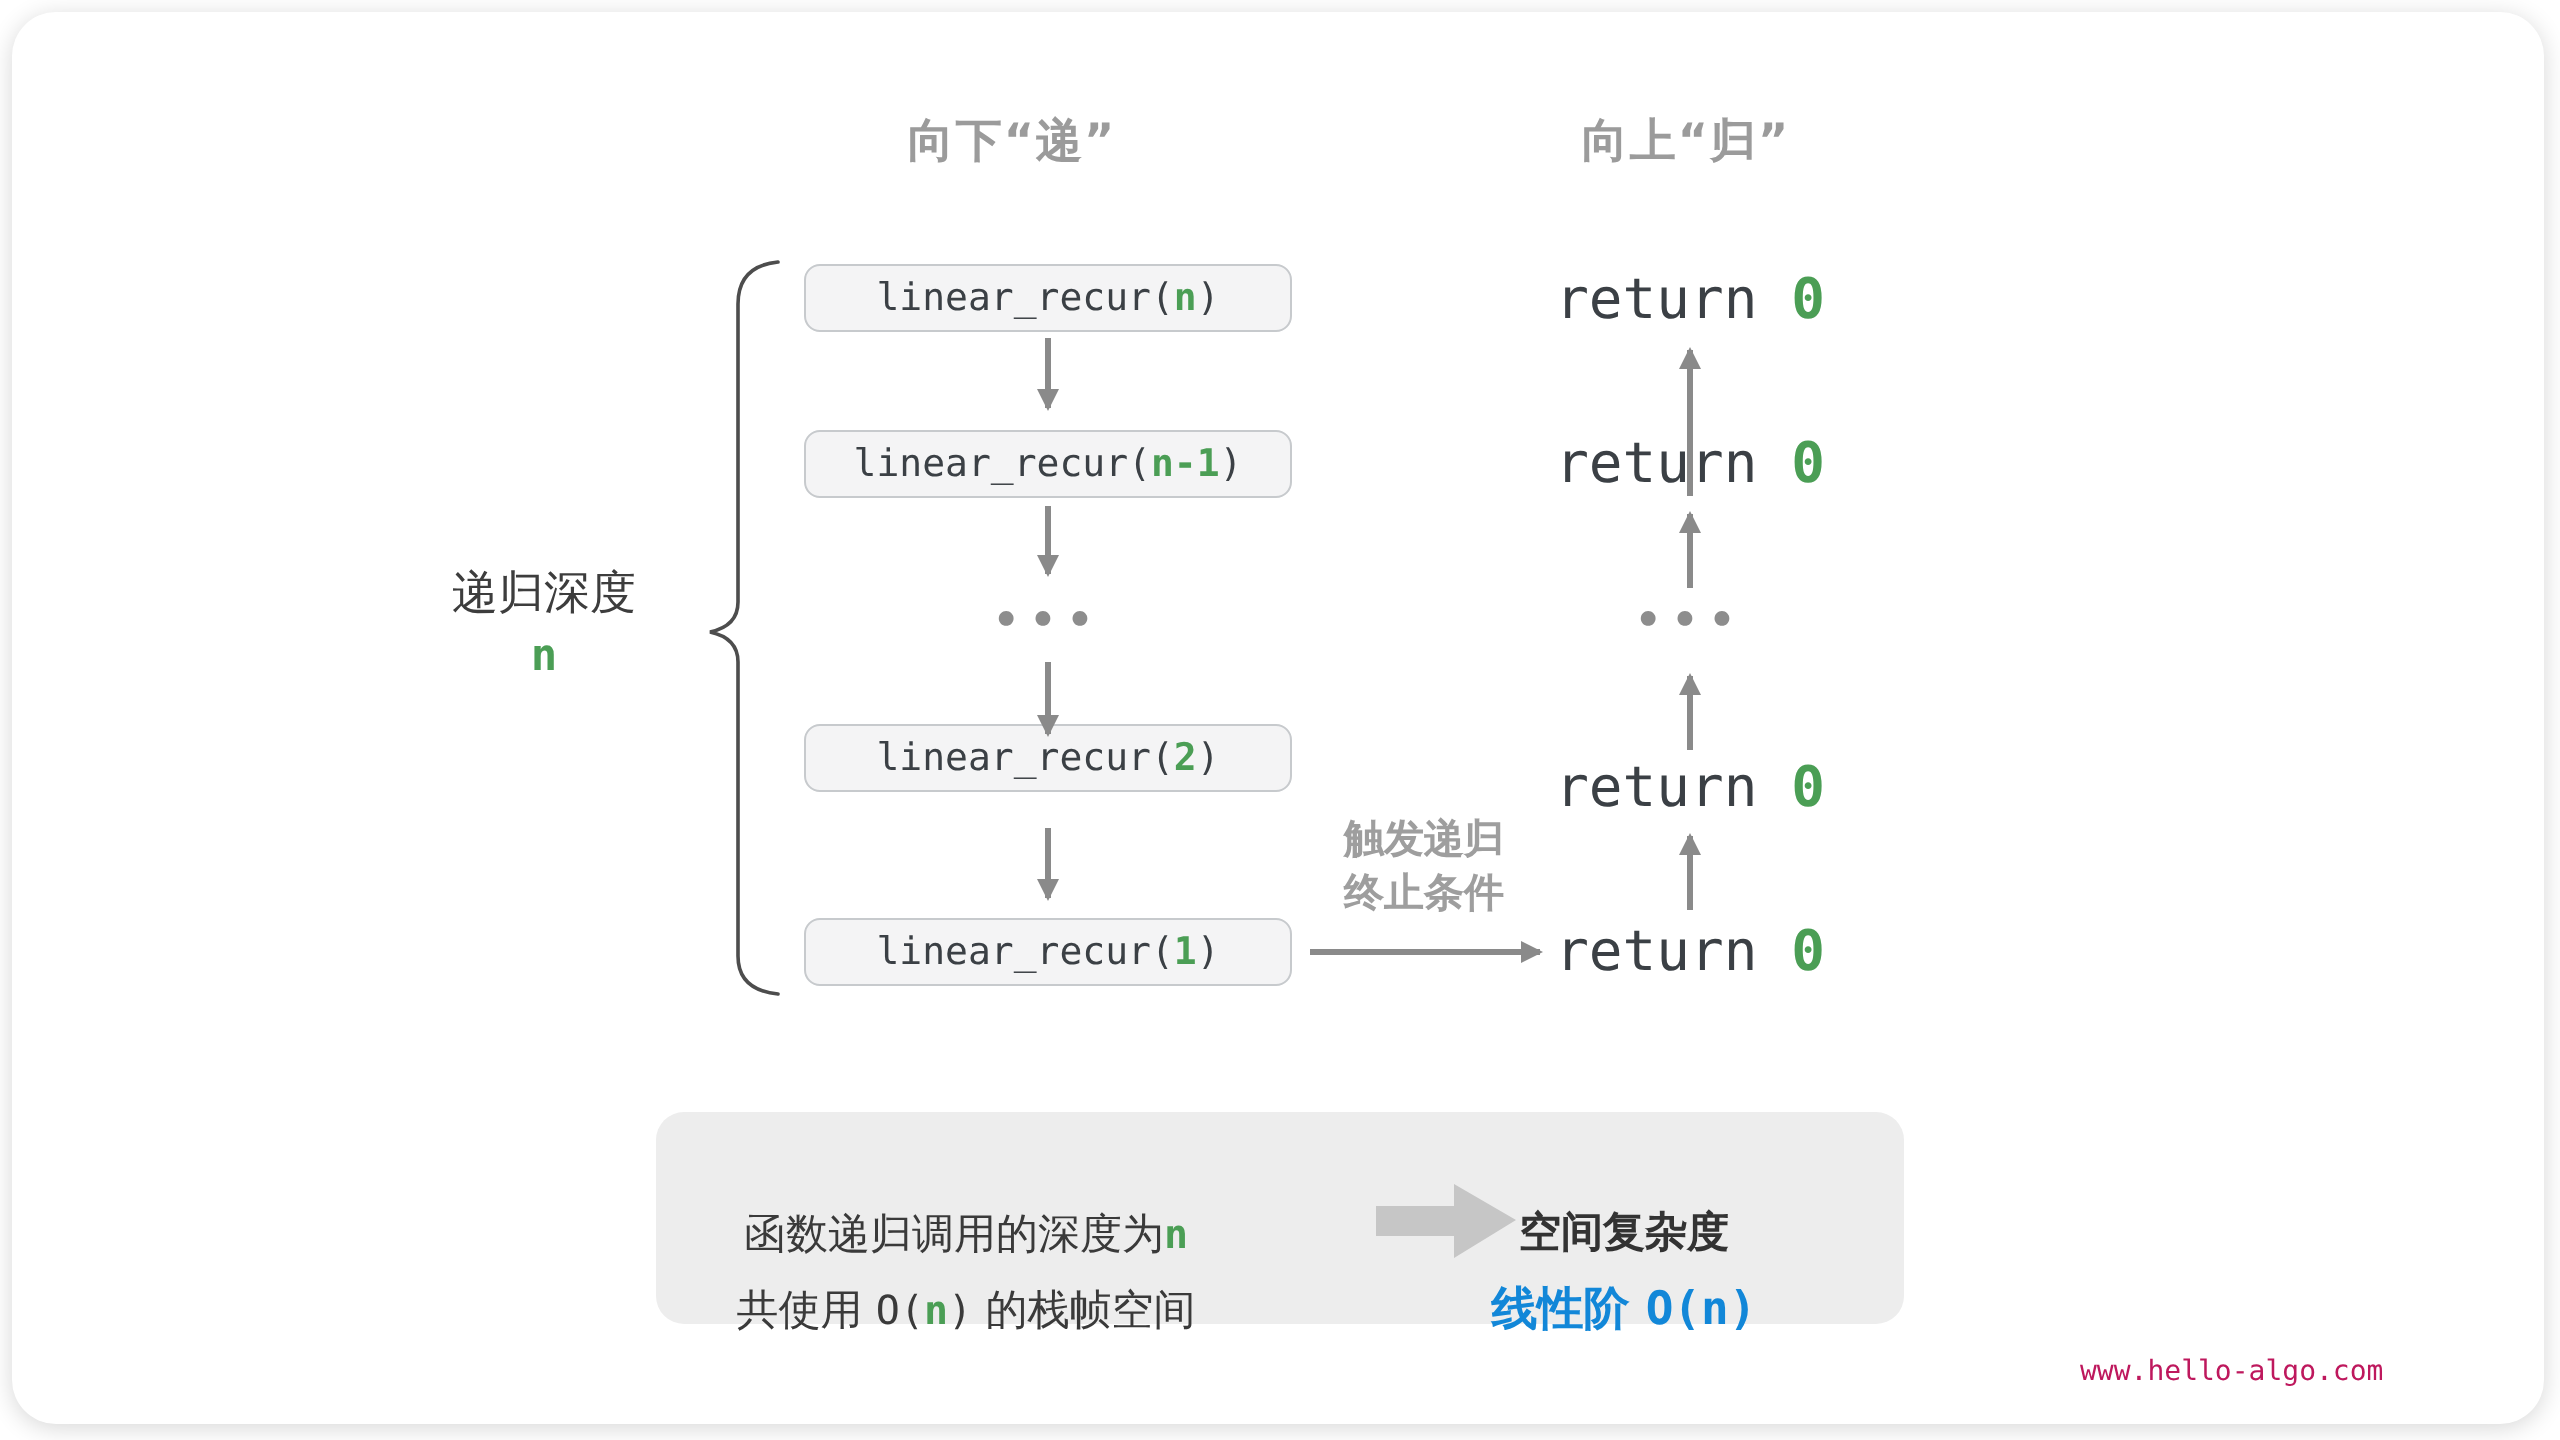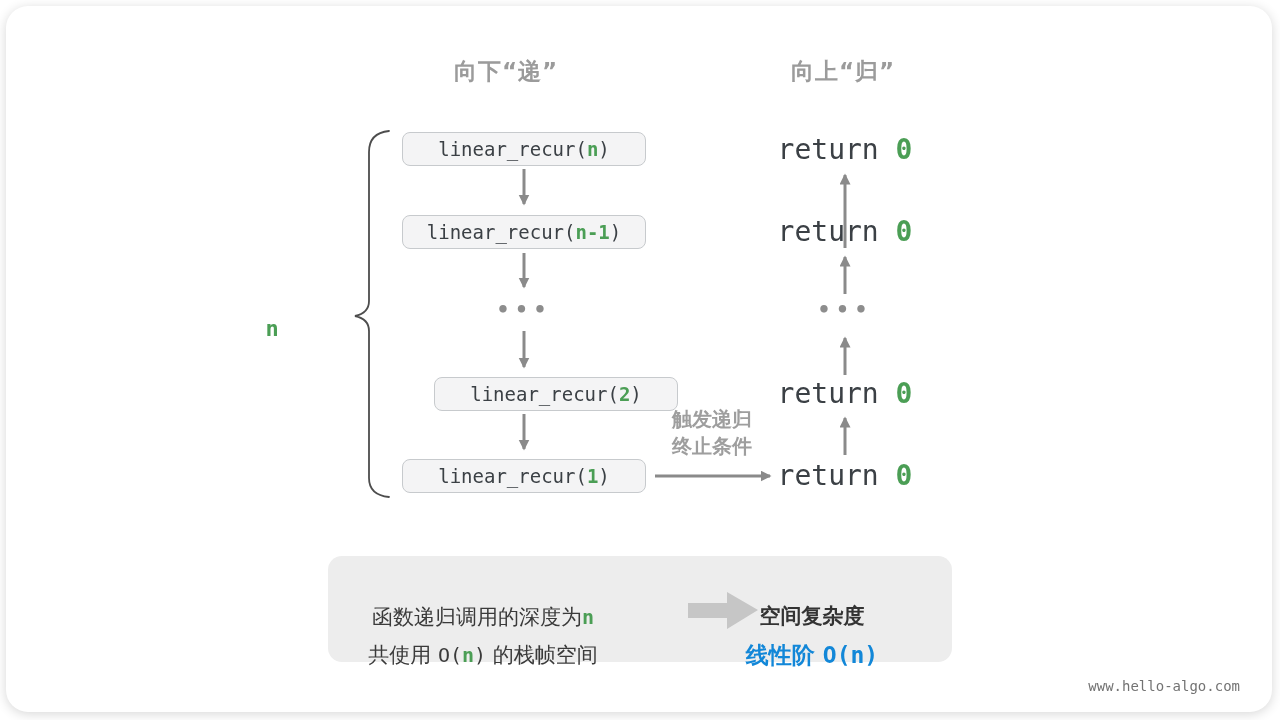--- a/index.html
+++ b/index.html
@@ -40,43 +40,44 @@
     text-align:center;line-height:27px;
   }
   #panel{
     left:328px;top:556px;width:624px;height:106px;
     background:#ededed;border-radius:14px;
   }
   .panel-line{height:28px;line-height:28px;text-align:center;font-size:21px;color:#3a3a3a;margin-top:28px;}
   .panel-title{font-weight:bold;color:#333333;}
   .panel-blue{font-weight:bold;color:#1287d8;font-size:23px;}
   .watermark{
-    width:200px;text-align:right;font-size:14px;color:#737373;
+    width:200px;text-align:left;font-size:14px;color:#be185d;
     font-family:"DejaVu Sans Mono","Liberation Mono",monospace;
   }
 </style>
 </head>
 <body>
 
 <div id="stage">
 
   <div id="card" class="abs"></div>
 
   <div class="abs hdr" style="left:396px;top:58px;">向下“递”</div>
   <div class="abs hdr" style="left:733px;top:58px;">向上“归”</div>
 
+  <div class="abs sidelabel" style="left:192px;top:281px;width:160px;">递归深度</div>
   <div class="abs code green sidelabel" style="left:192px;top:316px;width:160px;font-size:22px;color:#4b9e55;">n</div>
 
   <div class="abs callbox" style="top:132px;"><span>linear_recur(</span><span class="green">n</span><span>)</span></div>
 
   <div class="abs callbox" style="top:215px;"><span>linear_recur(</span><span class="green">n-1</span><span>)</span></div>
 
   <div class="abs dots" style="left:464px;top:299px;">•••</div>
 
-  <div class="abs callbox" style="top:377px;margin-left:32px;"><span>linear_recur(</span><span class="green">2</span><span>)</span></div>
+  <div class="abs callbox" style="top:362px;"><span>linear_recur(</span><span class="green">2</span><span>)</span></div>
 
   <div class="abs callbox" style="top:459px;"><span>linear_recur(</span><span class="green">1</span><span>)</span></div>
 
   <div class="abs retrow" style="top:137px;"><span>return </span><span class="green">0</span></div>
 
   <div class="abs retrow" style="top:219px;"><span>return </span><span class="green">0</span></div>
 
   <div class="abs dots" style="left:785px;top:299px;">•••</div>
 
   <div class="abs retrow" style="top:381px;"><span>return </span><span class="green">0</span></div>

